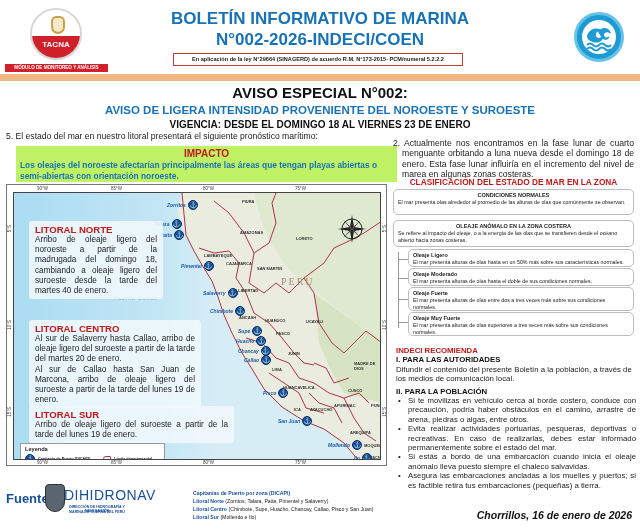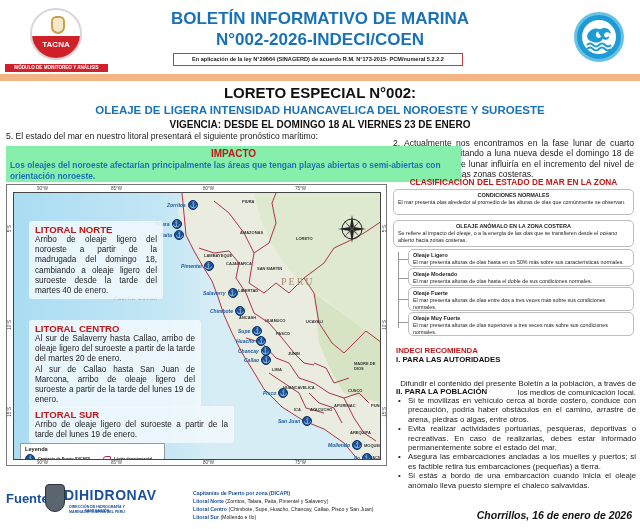--- a/index.html
+++ b/index.html
@@ -25,21 +25,21 @@
 
   
   .aviso-title { position: absolute; left: 0; top: 84px; width: 640px; text-align: center; font-size: 15px; font-weight: bold; color: #111; }
   .aviso-sub { position: absolute; left: 0; top: 104px; width: 640px; text-align: center; font-size: 11.5px; font-weight: bold; color: #1a72b6; }
   .vigencia { position: absolute; left: 0; top: 119px; width: 640px; text-align: center; font-size: 10px; font-weight: bold; color: #111; }
 
   .p1 { position: absolute; left: 6px; top: 131px; width: 380px; font-size: 8.6px; color: #222; }
   .p2 { position: absolute; left: 393px; top: 131px; width: 241px; font-size: 8.6px; text-align: justify; line-height: 10.3px; color: #222; padding-left: 9px; text-indent: -9px; margin-top: 7px; }
 
   
-  .impacto { position: absolute; left: 6px; top: 146px; width: 455px; height: 36px; background: #86efac; padding: 2px 4px; }
+  .impacto { position: absolute; left: 16px; top: 146px; width: 381px; height: 36px; background: #bef264; padding: 2px 4px; }
   .impacto .h { text-align: center; color: #c01818; font-weight: bold; font-size: 10px; }
   .impacto .b { color: #1a72b6; font-weight: bold; font-size: 8.4px; line-height: 10.5px; margin-top: 1px; }
 
   
   .map-frame { position: absolute; left: 6px; top: 184px; width: 381px; height: 282px; border: 1px solid #777; background: #fff; }
   .map { position: absolute; left: 6px; top: 7px; width: 368px; height: 268px; border: 1px solid #444; overflow: hidden; background: linear-gradient(90deg, #aadcf2 0%, #c3e6f5 40%, #d7edf6 55%); }
   .land { position: absolute; left: 0; top: 0; }
   .tick { position: absolute; font-size: 4.5px; color: #444; }
   .tick.side { writing-mode: vertical-rl; transform: rotate(180deg); }
   .textbox { position: absolute; background: rgba(240,248,253,0.88); border-radius: 3px; padding: 3px 6px; font-size: 8.2px; line-height: 10.2px; color: #222; text-align: justify; }
@@ -52,21 +52,21 @@
   .peru { position: absolute; left: 267px; top: 83px; font-size: 10px; color: #a98a72; letter-spacing: 2px; font-family: "Liberation Serif", serif; }
   .compass { position: absolute; left: 321px; top: 19px; width: 34px; height: 34px; }
   .legend { position: absolute; left: 6px; top: 250px; width: 145px; height: 25px; background: #fff; border: 1px solid #999; padding: 2px 4px; }
   .legend .t { font-size: 5.6px; font-weight: bold; color: #222; }
   .legend .row { display: flex; align-items: center; gap: 3px; margin-top: 2px; font-size: 3.8px; font-weight: bold; color: #222; }
   .legend .limit { width: 8px; height: 6px; border: 1px solid #b03050; border-radius: 3px 1px 4px 2px; margin-left: 10px; }
 
   
   .fuente { position: absolute; left: 6px; top: 491px; font-size: 13px; font-weight: bold; color: #1a4f9c; }
   .dihidronav-logo { position: absolute; left: 45px; top: 484px; width: 20px; height: 28px; border-radius: 4px 4px 10px 10px; background: #5a6570; border: 1px solid #333; }
-  .dihidronav { position: absolute; left: 64px; top: 487px; font-size: 14px; font-weight: bold; color: #1a4f9c; letter-spacing: 0.5px; }
+  .dihidronav { position: absolute; left: 64px; top: 487px; font-size: 14px; font-weight: normal; color: #1a4f9c; letter-spacing: 0.5px; }
   .dihi-sub1, .dihi-sub2 { position: absolute; left: 66px; font-size: 3.6px; color: #1a4f9c; font-weight: bold; width: 62px; text-align: center; }
   .dihi-sub1 { top: 505px; } .dihi-sub2 { top: 510px; }
   .cap-list { position: absolute; left: 193px; top: 489px; font-size: 5.2px; line-height: 8px; color: #222; }
   .cap-list .t { color: #1a4f9c; font-weight: bold; }
   .cap-list b { color: #1a4f9c; }
 
   
   .clas-title { position: absolute; left: 393px; top: 177px; width: 241px; text-align: center; color: #c01818; font-weight: bold; font-size: 8.3px; }
   .card { position: absolute; border: 1px solid #bdbdbd; border-radius: 5px; background: #fff; font-size: 5.3px; line-height: 7px; color: #222; padding: 2px 4px; }
   .card .h { font-weight: bold; text-align: center; font-size: 5.5px; }
@@ -101,22 +101,22 @@
     <svg width="32" height="32" viewBox="0 0 32 32">
       <path d="M4 14 C6 6, 16 4, 20 10 C16 8, 12 10, 13 14 C14 17, 18 16, 19 14 C22 18, 16 22, 10 20 C6 19, 4 17, 4 14 Z" fill="#1e9bd4"></path>
       <path d="M15 10 C18 4, 27 5, 28 12 C25 9, 21 10, 21 13 C21 16, 25 16, 26 14 C27 18, 21 19, 19 16 Z" fill="#1e9bd4"></path>
       <path d="M4 23 q3 -3 6 0 t6 0 t6 0 t6 0" stroke="#1e9bd4" stroke-width="2" fill="none"></path>
       <path d="M4 27 q3 -3 6 0 t6 0 t6 0 t6 0" stroke="#1e9bd4" stroke-width="2" fill="none"></path>
     </svg>
   </div>
 </div>
 <div class="orange-band"></div>
 
-<div class="aviso-title">LORETO ESPECIAL N°002:</div>
-<div class="aviso-sub">OLEAJE DE LIGERA INTENSIDAD HUANCAVELICA DEL NOROESTE Y SUROESTE</div>
+<div class="aviso-title">AVISO ESPECIAL N°002:</div>
+<div class="aviso-sub">AVISO DE LIGERA INTENSIDAD PROVENIENTE DEL NOROESTE Y SUROESTE</div>
 <div class="vigencia">VIGENCIA: DESDE EL DOMINGO 18 AL VIERNES 23 DE ENERO</div>
 
 <div class="p1">5. El estado del mar en nuestro litoral presentará el siguiente pronóstico marítimo:</div>
 <div class="p2">2. Actualmente nos encontramos en la fase lunar de cuarto menguante orbitando a luna nueva desde el domingo 18 de enero. Esta fase lunar influiría en el incremento del nivel de marea en algunas zonas costeras.</div>
 
 <div class="impacto">
   <div class="h">IMPACTO</div>
   <div class="b">Los oleajes del noroeste afectarían principalmente las áreas que tengan playas abiertas o semi-abiertas con orientación noroeste.</div>
 </div>
 
@@ -315,22 +315,22 @@
   <div class="h">Oleaje Fuerte</div>
   <div>El mar presenta alturas de olas entre dos a tres veces más sobre sus condiciones normales.</div>
 </div>
 <div class="card sub" style="left:408px;top:312px;width:226px;height:24px;">
   <div class="h">Oleaje Muy Fuerte</div>
   <div>El mar presenta alturas de olas superiores a tres veces más sobre sus condiciones normales.</div>
 </div>
 
 <div class="indeci-h">INDECI RECOMIENDA</div>
 <div class="sec-h" style="top:355px;">I.   PARA LAS AUTORIDADES</div>
-<div class="sec-body" style="top:379px;text-align:right;">Difundir el contenido del presente Boletín a la población, a través de los medios de comunicación local.</div>
+<div class="sec-body" style="top:365px;">Difundir el contenido del presente Boletín a la población, a través de los medios de comunicación local.</div>
 <div class="sec-h" style="top:387px;">II.  PARA LA POBLACIÓN</div>
 <ul class="bullets">
   <li>Si te movilizas en vehículo cerca al borde costero, conduce con precaución, podría haber obstáculos en el camino, arrastre de arena, piedras o algas, entre otros.</li>
   <li>Evita realizar actividades portuarias, pesqueras, deportivas o recreativas. En caso de realizarlas, debes estar informado permanentemente sobre el estado del mar.</li>
+  <li>Si estás a bordo de una embarcación cuando inicia el oleaje anómalo lleva puesto siempre el chaleco salvavidas.</li>
   <li>Asegura las embarcaciones ancladas a los muelles y puertos; si es factible retira tus embarcaciones (pequeñas) a tierra.</li>
-  <li>Si estás a bordo de una embarcación cuando inicia el oleaje anómalo lleva puesto siempre el chaleco salvavidas.</li>
 </ul>
 
 <div class="date">Chorrillos, 16 de enero de 2026</div>
 
 </body></html>

